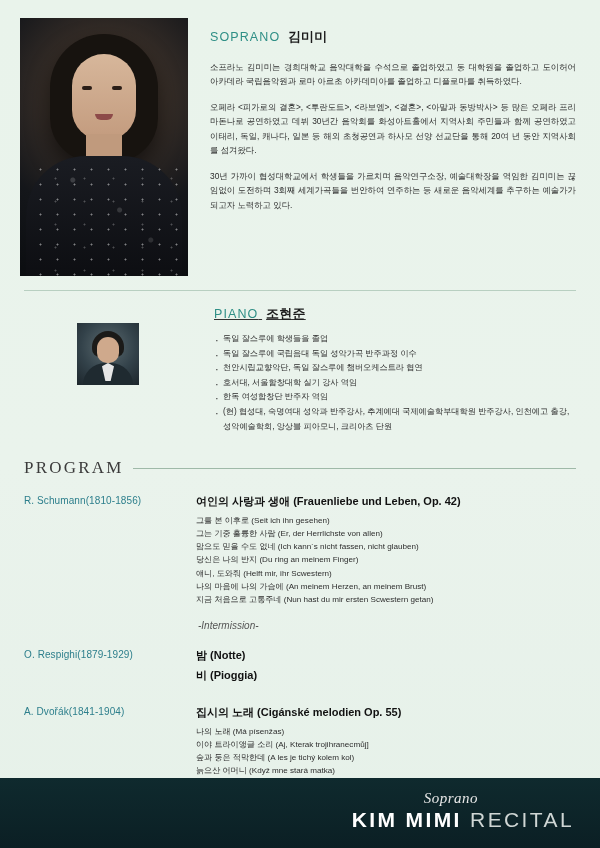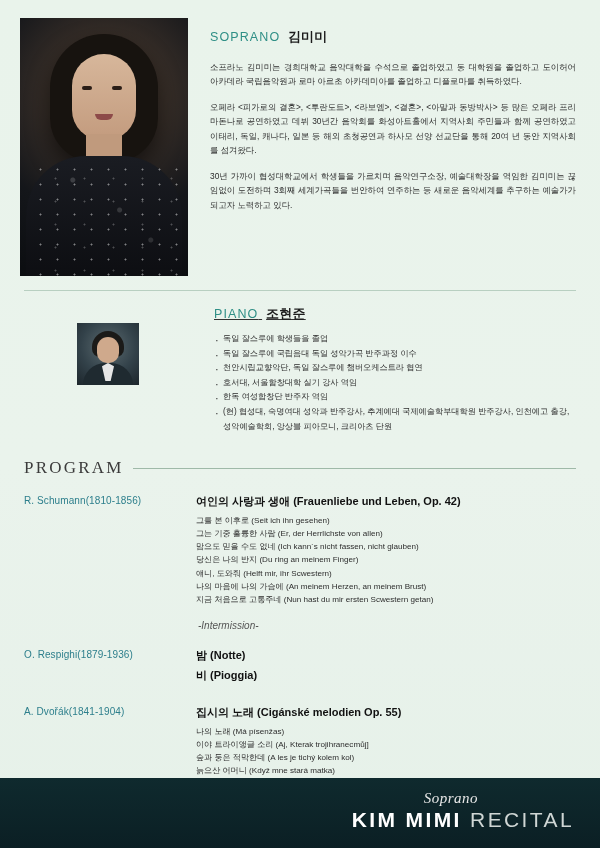--- a/index.html
+++ b/index.html
@@ -371,21 +371,21 @@
           <li>당신은 나의 반지 (Du ring an meinem Finger)</li>
           <li>얘니, 도와줘 (Helft mir, ihr Scwestern)</li>
           <li>나의 마음에 나의 가슴에 (An meinem Herzen, an meinem Brust)</li>
           <li>지금 처음으로 고통주네 (Nun hast du mir ersten Scwestern getan)</li>
         </ul>
         <div class="intermission">-Intermission-</div>
       </div>
     </div>
 
     <div class="prow">
-      <div class="pcomposer">O. Respighi(1879-1936)</div>
+      <div class="pcomposer">O. Respighi(1879-1929)</div>
       <div class="pworks">
         <div class="work-title">밤 (Notte)</div>
         <div class="work-title">비 (Pioggia)</div>
       </div>
     </div>
 
     <div class="prow">
       <div class="pcomposer">A. Dvořák(1841-1904)</div>
       <div class="pworks">
         <div class="work-title">집시의 노래 (Cigánské melodien Op. 55)</div>

